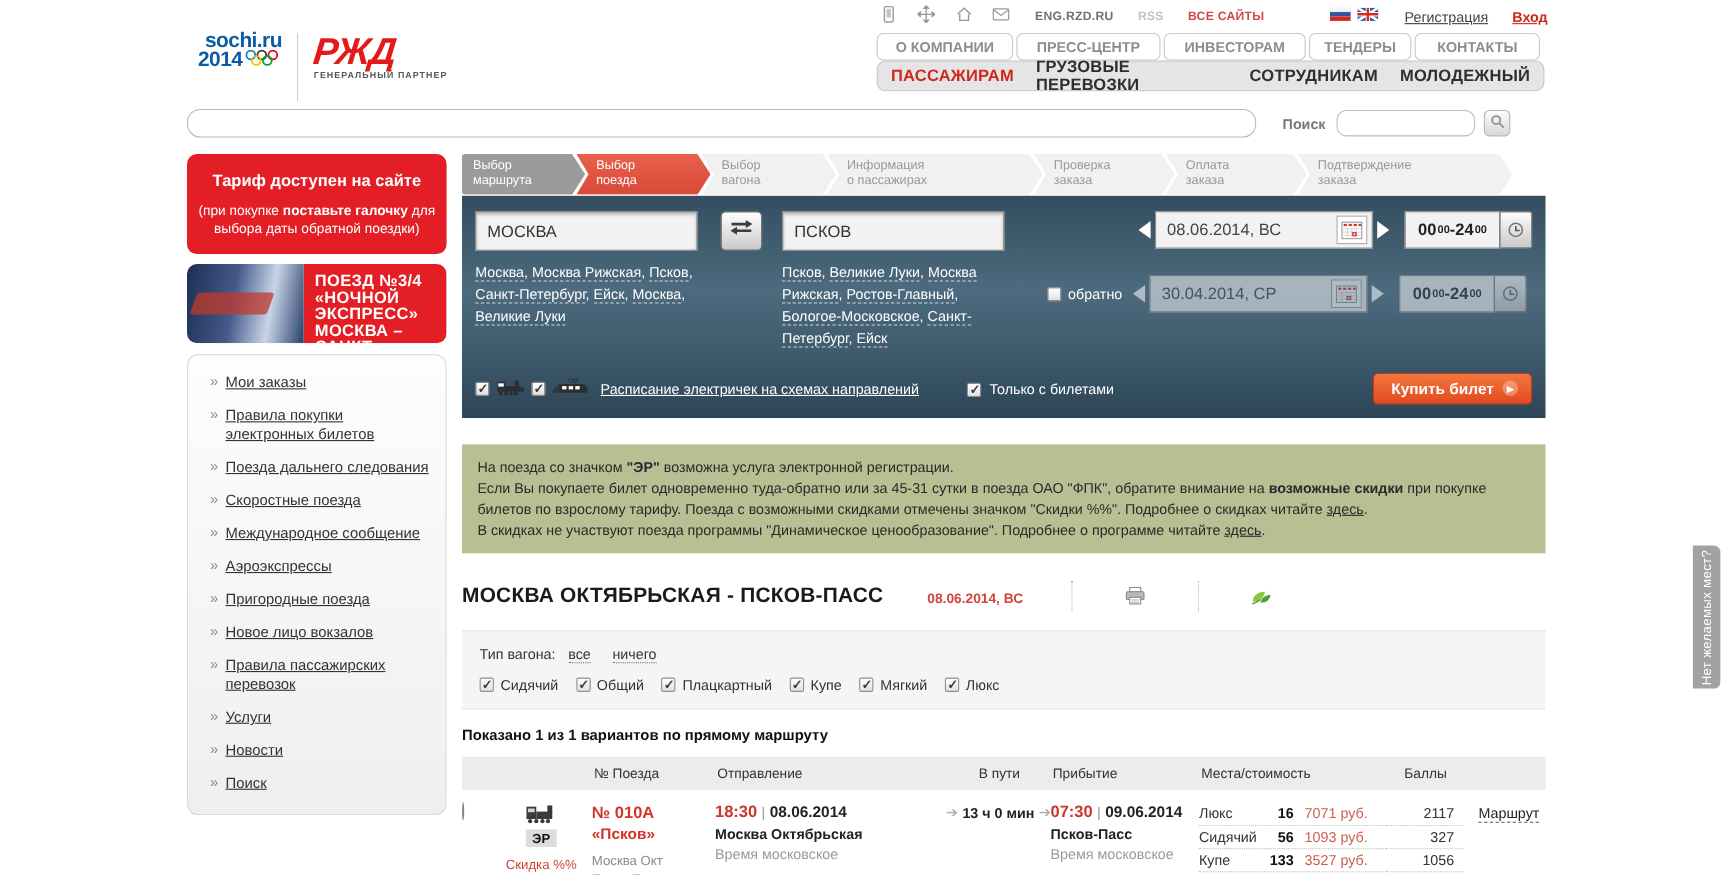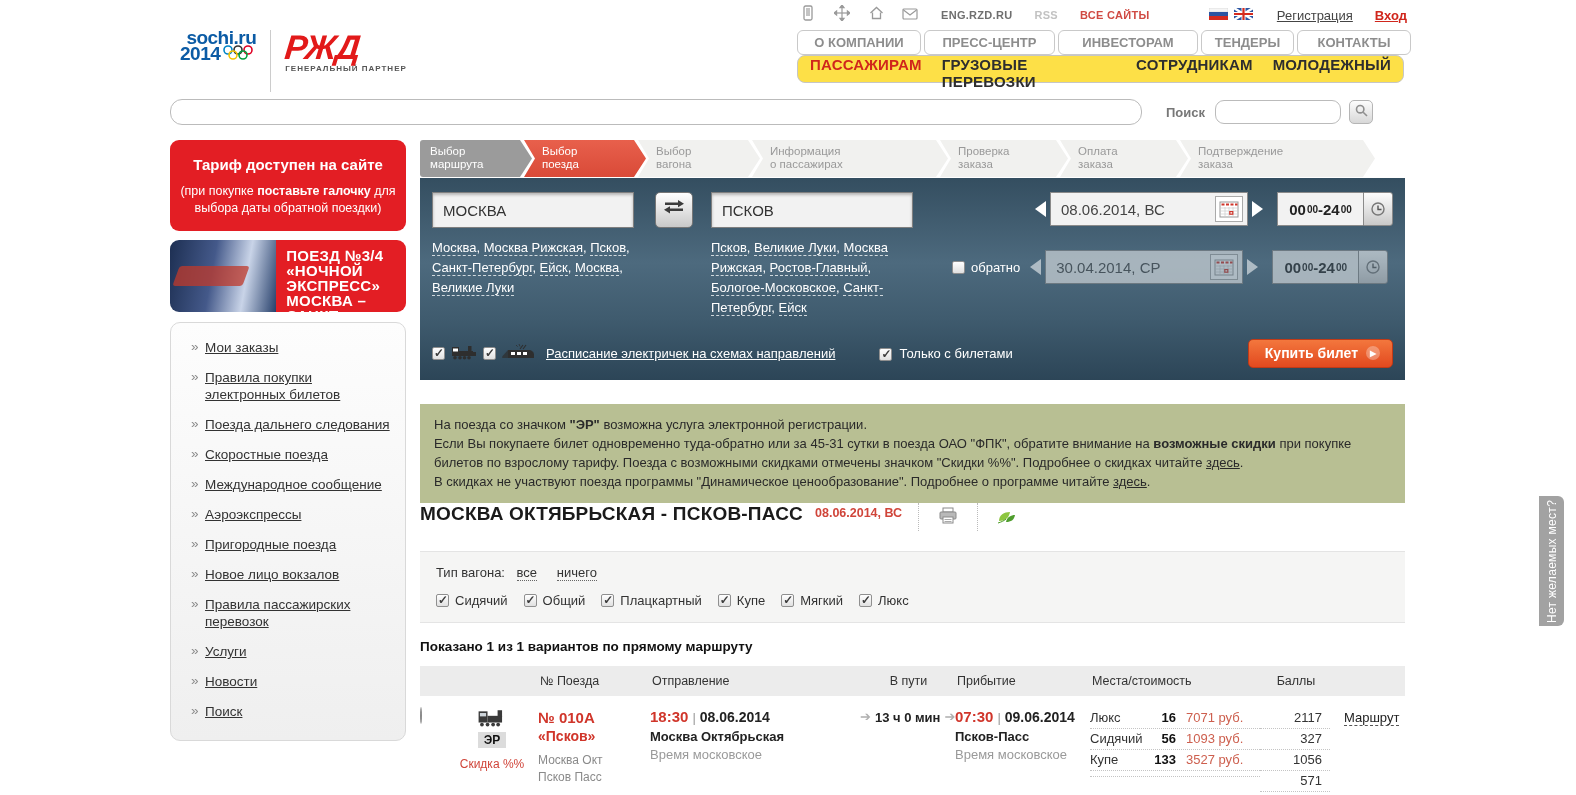--- a/index.html
+++ b/index.html
@@ -21,21 +21,21 @@
   .topbar .allsites { color:#d04a43; margin-left:14px; }
   .topbar .flags { display:flex; gap:6px; margin-left:auto; }
   .topbar .reg { font-size:13px; color:#444; text-decoration:underline; margin-left:16px; }
   .topbar .login { font-size:13px; font-weight:bold; color:#d0261c; text-decoration:underline; margin-left:14px; }
 
   
   .nav1 { position:absolute; left:797px; top:30px; display:flex; gap:3px; }
   .nav1 .nbtn { border:1px solid #c9c9c9; border-radius:6px; background:#fff; color:#8d8d8d;
     font-size:13px; font-weight:bold; padding:4px 0; text-align:center; }
   .nav2 { position:absolute; left:797px; top:55px; width:607px; height:28px; border:1px solid #c6c6c6;
-    border-radius:8px; background:#fde047; display:flex; padding:0 12px; gap:20px; }
+    border-radius:8px; background:#e5e5e5; display:flex; align-items:center; padding:0 12px; gap:20px; }
   .nav2 .n2 { font-size:15px; font-weight:bold; color:#2e2e2e; letter-spacing:.2px;}
   .nav2 .n2.active { color:#d0261c; }
 
   
   .logo { position:absolute; left:180px; top:30px; display:flex; align-items:flex-start; }
   .sochi { color:#0b5ba5; font-weight:bold; line-height:15px; font-size:19px; letter-spacing:-0.5px; text-align:right; }
   .sochi .l2 { display:flex; align-items:center; gap:2px; justify-content:flex-end;}
   .logo-div { width:1px; background:#ccc; height:62px; margin:0 14px; }
   .rzd-wrap { display:flex; flex-direction:column; }
   .rzd-logo { color:#e21a1a; font-weight:800; font-style:italic; font-size:34px; line-height:34px; transform:skewX(-6deg); letter-spacing:-1px;}
@@ -110,21 +110,21 @@
   .buybtn { margin-left:auto; background:linear-gradient(#f3773d,#e2491f); border:1px solid #c03a17; border-radius:5px;
      color:#fff; font-weight:bold; font-size:14px; padding:5px 12px 6px 16px; display:flex; align-items:center; gap:8px;}
   .buybtn .circ { width:14px; height:14px; border-radius:50%; background:rgba(255,255,255,.3); color:#fff; font-size:8px;
      display:flex; align-items:center; justify-content:center;}
 
   
   .greenbox { margin-top:24px; background:#b8bf93; padding:11px 14px 12px; font-size:13px; color:#2a2a2a; line-height:19px;}
   .greenbox .lnk { text-decoration:underline; }
 
   
-  .rtitle { display:flex; height:34px;}
+  .rtitle { margin-top:22px; display:flex; align-items:center; height:34px;gap:28px;}
   .rtitle h1 { font-size:19px; font-weight:bold; color:#1a1a1a; letter-spacing:.2px;}
   .rtitle .rdate { color:#d0453a; font-size:12.5px; font-weight:bold; margin-left:12px; margin-top:3px;}
   .rtitle .sep { border-left:1px dotted #bbb; height:28px; margin:0 16px; }
   .iconbtn { display:flex; align-items:center; justify-content:center; width:26px; height:26px; }
 
   
   .filterbox { margin-top:14px; background:#f5f5f4; border-top:1px solid #e4e4e4; border-bottom:1px solid #e4e4e4; padding:13px 16px 14px;}
   .fline1 { font-size:13px; color:#333; }
   .fline1 .dotlink { border-bottom:1px dotted #666; margin-left:8px;}
   .fline2 { margin-top:13px; display:flex; align-items:center; gap:16px; font-size:13px; color:#333;}
@@ -220,21 +220,21 @@
         </svg>
     </span>
   </span>
   <a class="reg">Регистрация</a>
   <a class="login">Вход</a>
 </div>
 
 <div class="nav1">
   <a class="nbtn" style="width:124px">О КОМПАНИИ</a>
   <a class="nbtn" style="width:131px">ПРЕСС-ЦЕНТР</a>
-  <a class="nbtn" style="width:140px">ИНВЕСТОРАМ</a>
+  <a class="nbtn" style="width:129px">ИНВЕСТОРАМ</a>
   <a class="nbtn" style="width:93px">ТЕНДЕРЫ</a>
   <a class="nbtn" style="width:114px">КОНТАКТЫ</a>
 </div>
 <div class="nav2">
   <a class="n2 active">ПАССАЖИРАМ</a>
   <a class="n2">ГРУЗОВЫЕ ПЕРЕВОЗКИ</a>
   <a class="n2">СОТРУДНИКАМ</a>
   <a class="n2">МОЛОДЕЖНЫЙ</a>
 </div>
 

